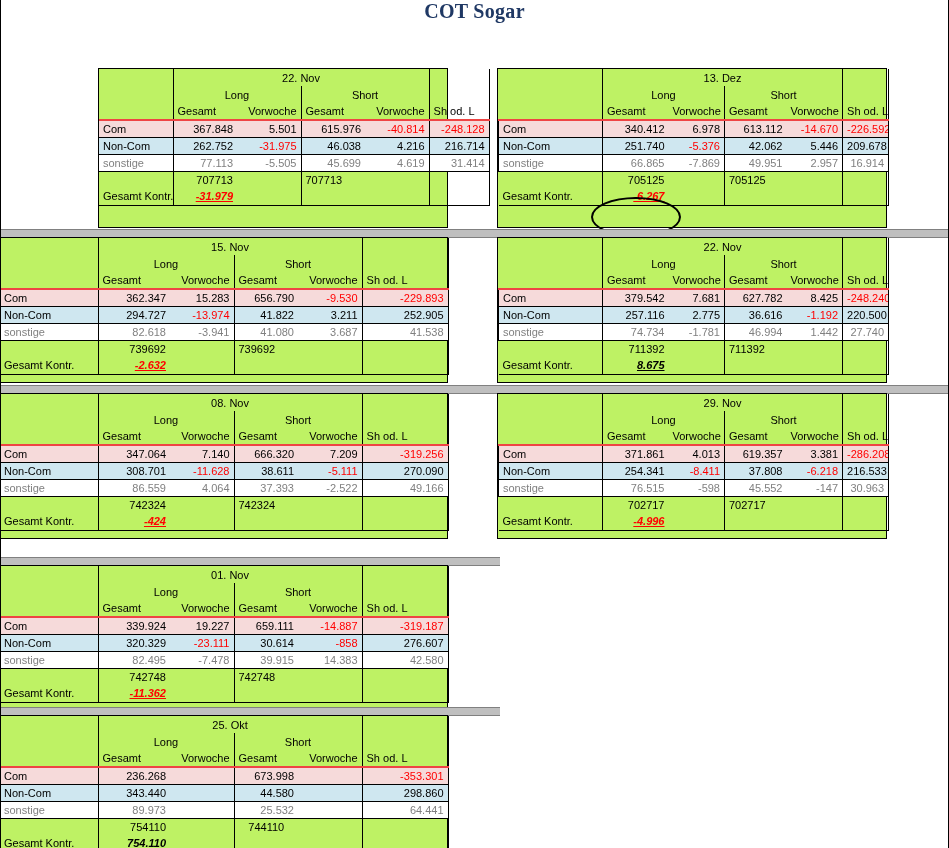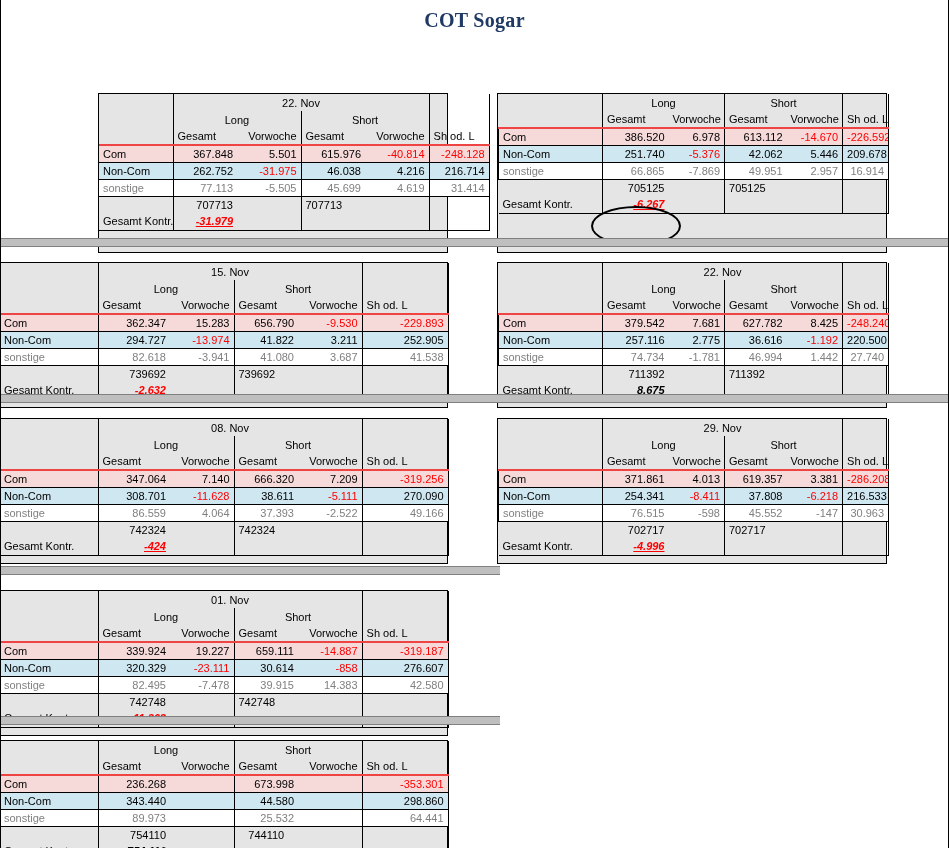--- a/index.html
+++ b/index.html
@@ -11,32 +11,30 @@
     color:#000;
     position:relative;
     overflow:hidden;
   }
   .title{
     text-align:center;
     font-family:"Liberation Serif", serif;
     font-weight:bold;
     font-size:20px;
     color:#1F3864;
-    padding-top:9px;
     letter-spacing:.3px;
   }
   .sheet{position:relative;}
 
   
   .block{
     position:absolute;
     border:1px solid #000;
-    background:#e5e5e5;
+    background:#bef264;
     box-sizing:border-box;
-    margin-top:16px;
   }
   table.cot{
     border-collapse:collapse;
     width:100%;
     table-layout:fixed;
     font-size:11px;
   }
   table.cot td{
     padding:1px 4px;
     height:17px;
@@ -166,37 +164,42 @@
     <table class="cot">
       <colgroup>
           <col style="width:104px">
           <col style="width:66px">
           <col style="width:56px">
           <col style="width:62px">
           <col style="width:56px">
           <col style="width:46px">
         </colgroup>
       <tbody>
+          <tr>
+        <td></td>
+        <td class="hdr-date bdr-l" colspan="4">13. Dez</td>
+        <td class="bdr-l bdr-r"></td>
+      </tr>
       <tr>
         <td></td>
         <td class="hdr-sub bdr-l" colspan="2">Long</td>
         <td class="hdr-sub bdr-l" colspan="2">Short</td>
         <td class="bdr-l bdr-r"></td>
       </tr>
       <tr class="hdr-row">
         <td></td>
         <td class="lbl bdr-l">Gesamt</td>
         <td class="num">Vorwoche</td>
         <td class="lbl bdr-l">Gesamt</td>
         <td class="num">Vorwoche</td>
         <td class="lbl bdr-l bdr-r">Sh od. L</td>
       </tr>
       <tr class="rowcom">
         <td class="lbl bdr-t bdr-b bdr-l">Com</td>
-        <td class="num bdr-l bdr-t bdr-b">386.520</td>
+        <td class="num bdr-l bdr-t bdr-b">340.412</td>
         <td class="num bdr-t bdr-b">6.978</td>
         <td class="num bdr-l bdr-t bdr-b">613.112</td>
         <td class="num bdr-t bdr-b neg">-14.670</td>
         <td class="num bdr-l bdr-r bdr-t bdr-b neg">-226.592</td>
       </tr>
       <tr class="rownon">
         <td class="lbl bdr-b bdr-l">Non-Com</td>
         <td class="num bdr-l bdr-b">251.740</td>
         <td class="num bdr-b neg">-5.376</td>
         <td class="num bdr-l bdr-b">42.062</td>
@@ -615,20 +618,25 @@
     <table class="cot">
       <colgroup>
           <col style="width:98px">
           <col style="width:72px">
           <col style="width:64px">
           <col style="width:64px">
           <col style="width:64px">
           <col style="width:86px">
         </colgroup>
       <tbody>
+          <tr>
+        <td></td>
+        <td class="hdr-date bdr-l" colspan="4">25. Okt</td>
+        <td class="bdr-l bdr-r"></td>
+      </tr>
       <tr>
         <td></td>
         <td class="hdr-sub bdr-l" colspan="2">Long</td>
         <td class="hdr-sub bdr-l" colspan="2">Short</td>
         <td class="bdr-l bdr-r"></td>
       </tr>
       <tr class="hdr-row">
         <td></td>
         <td class="lbl bdr-l">Gesamt</td>
         <td class="num">Vorwoche</td>

